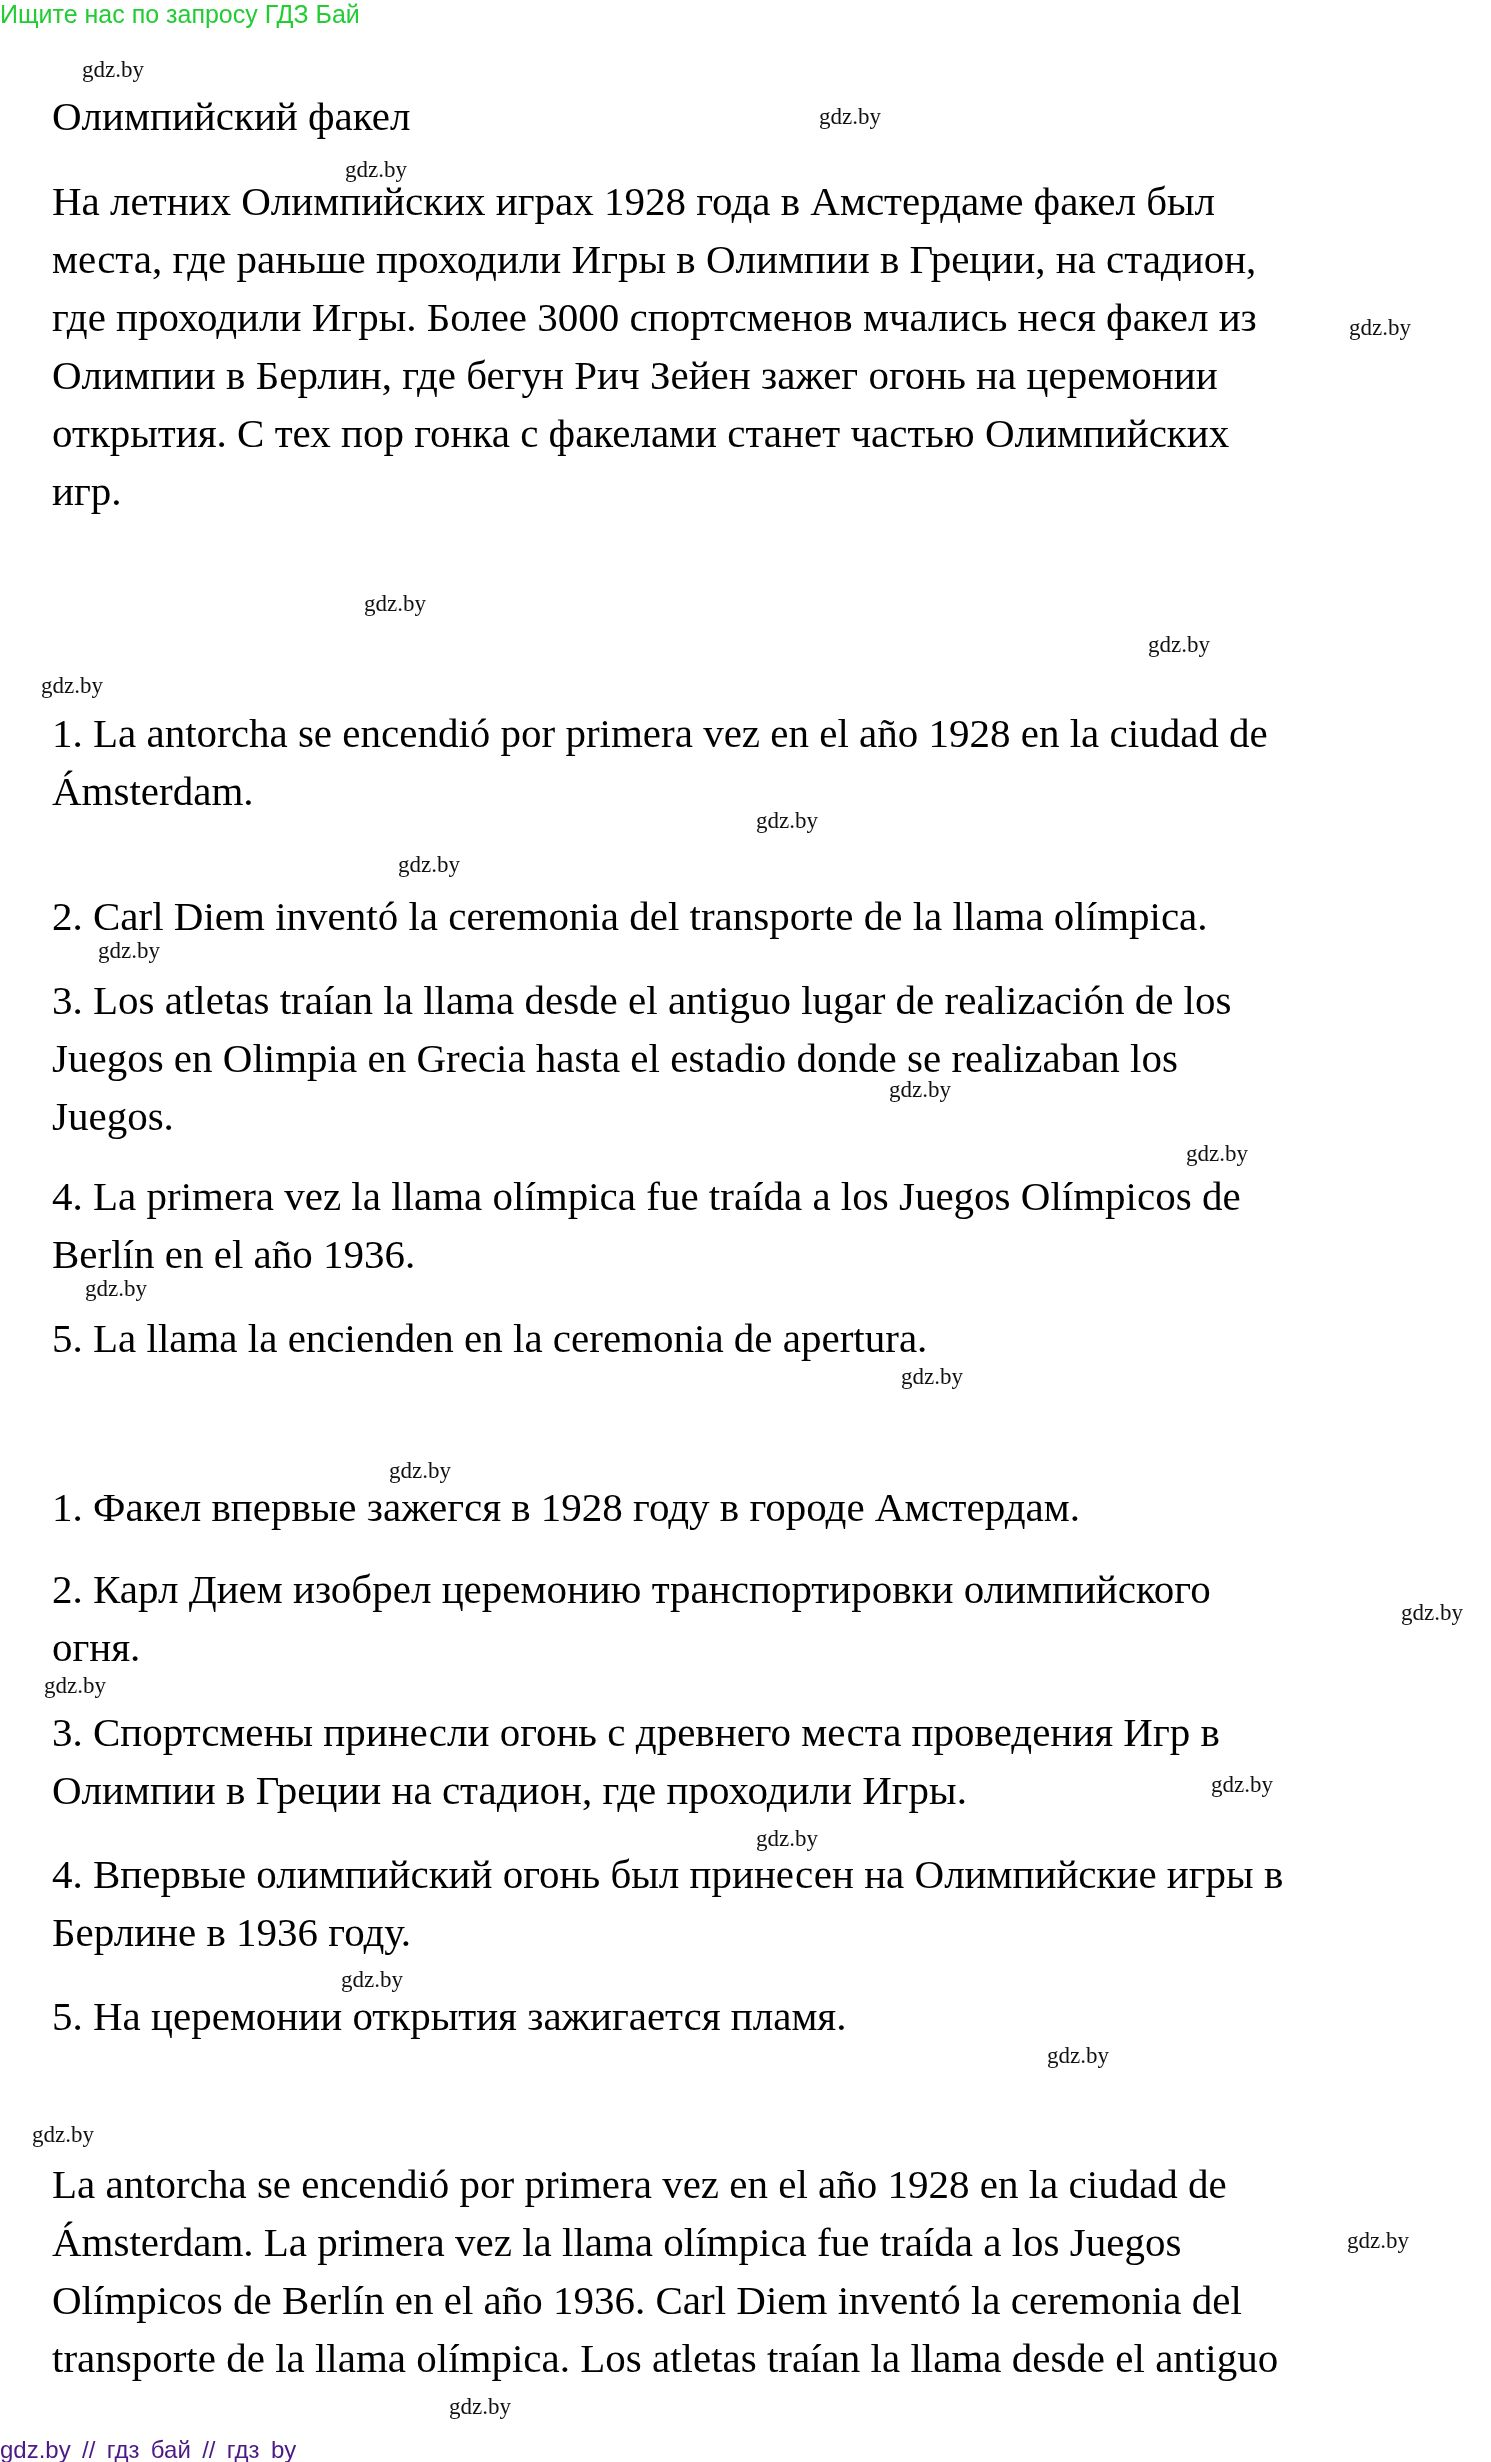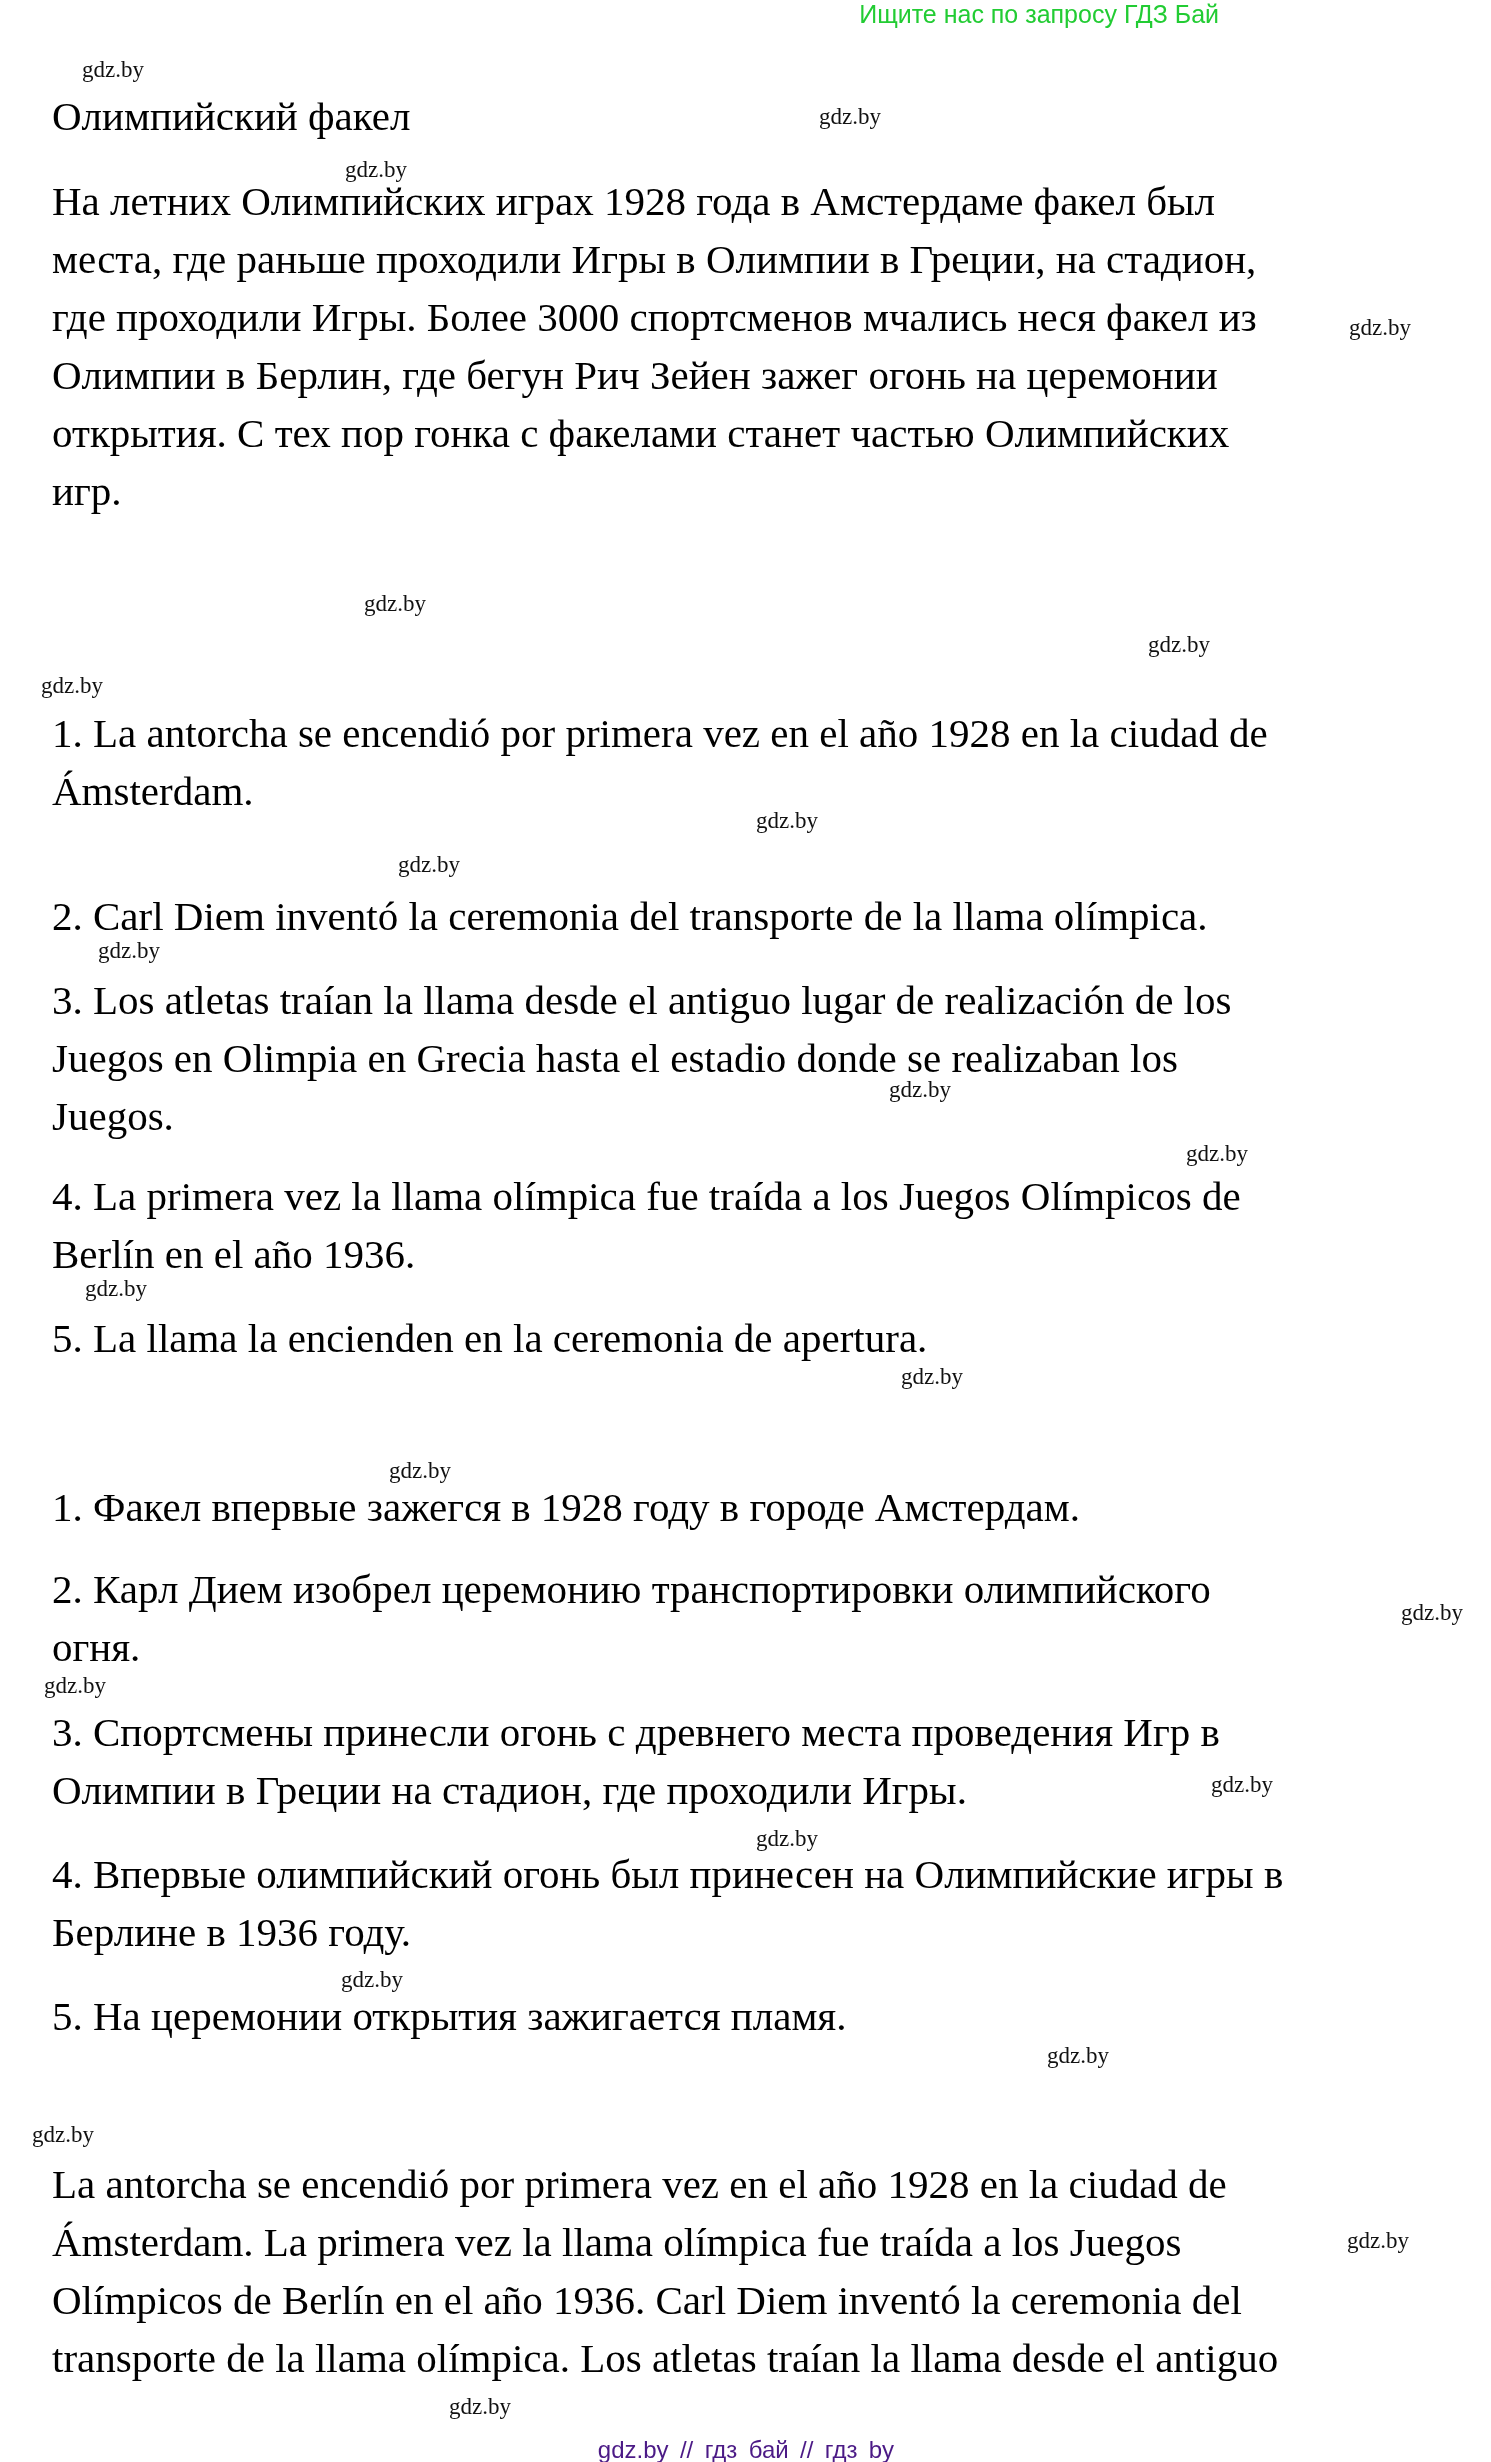--- a/index.html
+++ b/index.html
@@ -1,23 +1,23 @@
 <!DOCTYPE html>
 <html style="font-size:12.6px"><head>
 <meta charset="utf-8">
 <style>
   html, body { margin: 0; padding: 0; background: #ffffff; }
   body { width: 1492px; height: 2462px; position: relative; overflow: hidden; }
   .header {
-    position: absolute; left: 0; top: 0; width: 1219px; text-align: right;
+    position: absolute; left: 0; top: 0; width: 1219px; text-align: left;
     font-family: "Liberation Sans", sans-serif; font-size: 25px; line-height: 28.5px;
     color: #22cc33;
   }
   .footer {
-    position: absolute; left: 0; top: 2436px; width: 1492px; text-align: center;
+    position: absolute; left: 0; top: 2436px; width: 1492px; text-align: left;
     font-family: "Liberation Sans", sans-serif; font-size: 24px; line-height: 27px;
     color: #4b1a86;
     word-spacing: 4.7px;
   }
   .wm {
     position: absolute; font-family: Liberation Serif, serif;
     font-size: 23px; line-height: 25px; color: #111111; white-space: nowrap;
   }
   .text {
     position: absolute; left: 52px; width: 1415px;

